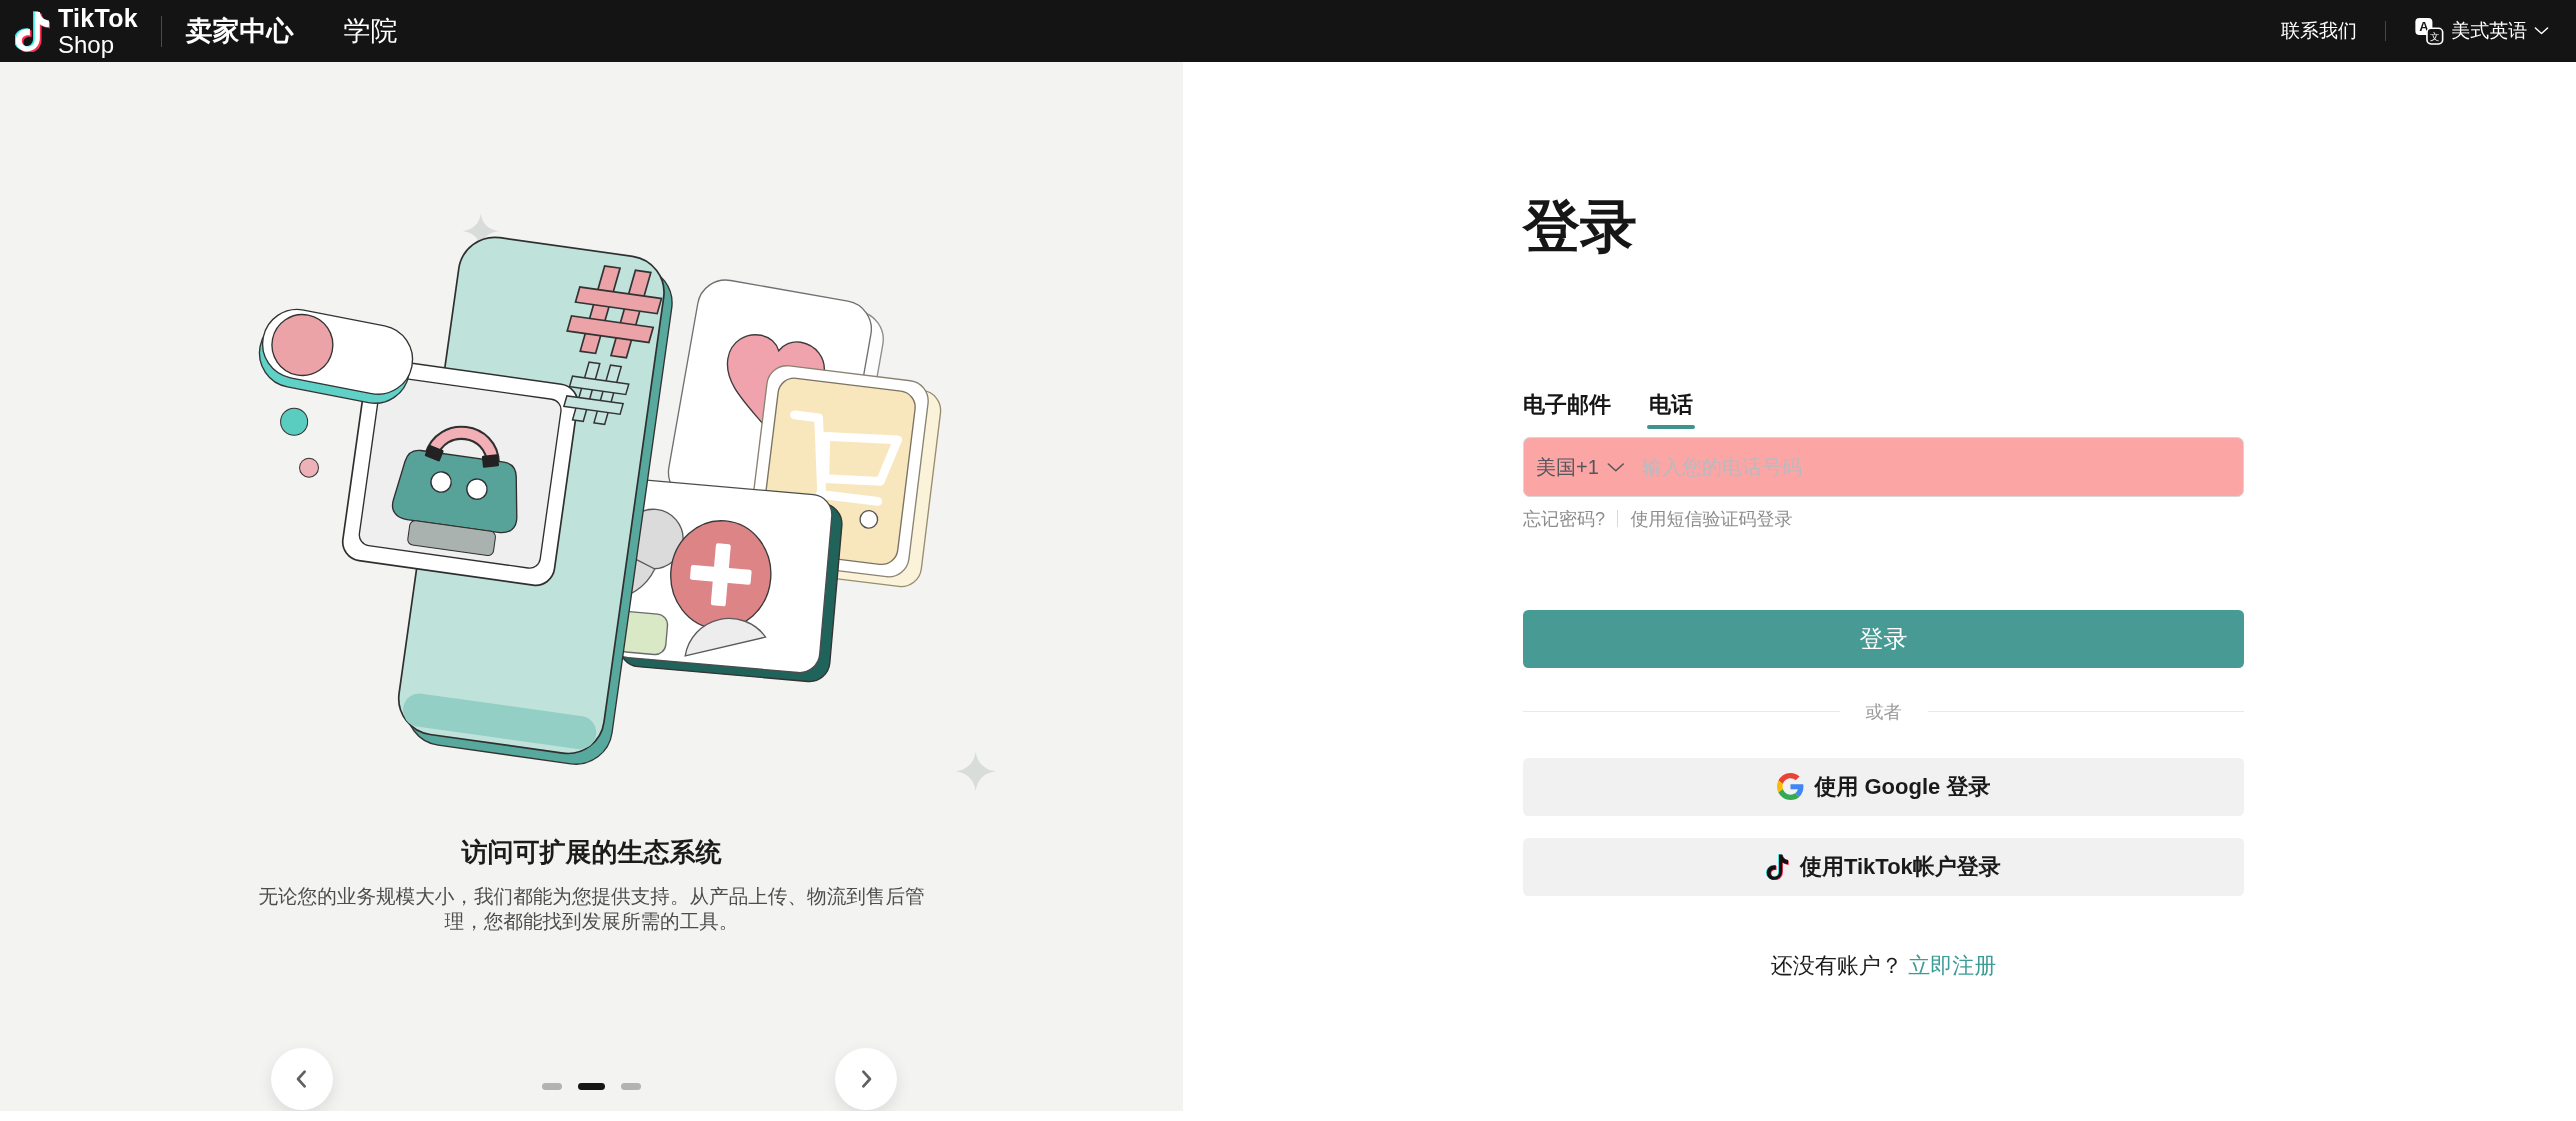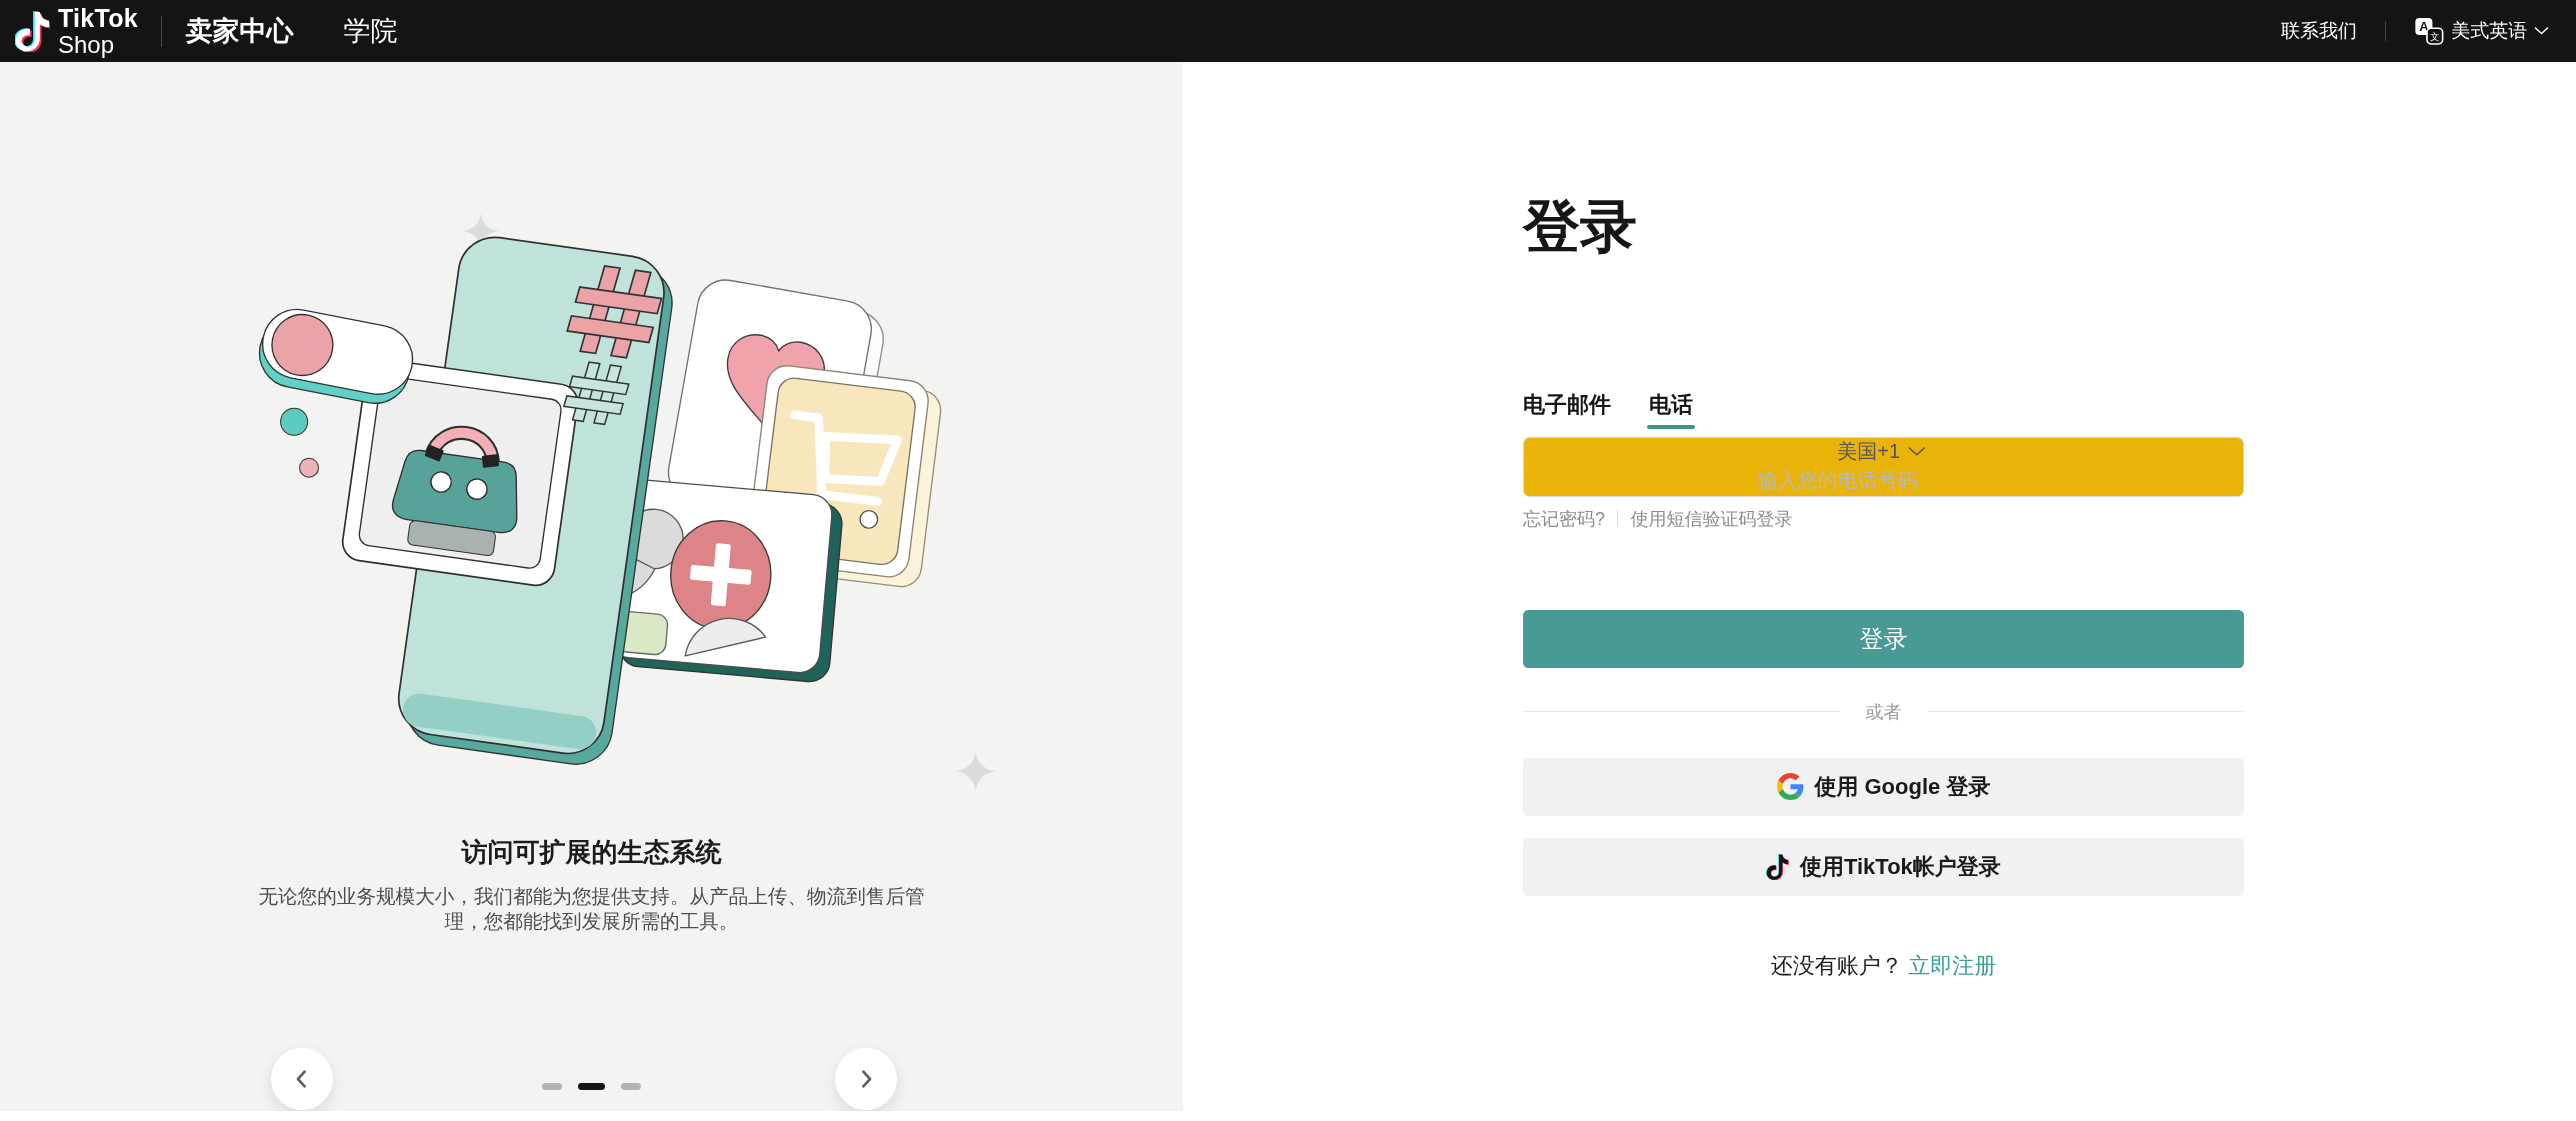--- a/index.html
+++ b/index.html
@@ -41,22 +41,22 @@
   .dot { width:20px; height:6.8px; border-radius:3.4px; background:#b3b3b3; cursor:pointer; }
   .dot.active { width:27px; background:#161616; }
 
   
   .form { position:absolute; left:340px; top:0; width:721px; }
   .login-title { margin-top:133px; font-size:57px; font-weight:700; line-height:1.1; }
   .tabs { margin-top:132px; display:flex; gap:38px; }
   .tab { font-size:22px; font-weight:700; padding-bottom:9.5px; position:relative; cursor:pointer; }
   .tab.active::after { content:""; position:absolute; left:-2px; right:-2px; bottom:0; height:4px;
                        border-radius:2px; background:#3d948d; }
-  .field { margin-top:8px; height:60px; border:1.4px solid #d7d7d7; border-radius:6.8px; background:#eab308;
-           display:flex; align-items:center; padding:0 16px 0 12px; position:relative;flex-direction:column; }
+  .field { margin-top:8px; height:60px; border:1.4px solid #d7d7d7; border-radius:6.8px; background:#fca5a5;
+           display:flex; align-items:center; padding:0 16px 0 12px; position:relative; }
   .field.pwd { margin-top:13px; }
   .country { display:flex; align-items:center; gap:8px; font-size:20px; color:#53565b; border:none;
              background:none; cursor:pointer; }
   .field input { border:none; outline:none; flex:1; font-size:20px; color:#161616; min-width:0; background:transparent; }
   .field.phone input { margin-left:17.6px; }
   .field input::placeholder { color:#b7babf; }
   .eye-btn { position:absolute; right:16px; top:50%; transform:translateY(-50%); border:none; background:none; cursor:pointer; display:flex; }
   .links { margin-top:9.5px; display:flex; align-items:center; gap:12px; font-size:18px; color:#8c8c8c; }
   .links a { color:#8c8c8c; text-decoration:none; cursor:pointer; }
   .vsep { width:1.4px; height:17.6px; background:#d9d9d9; }

